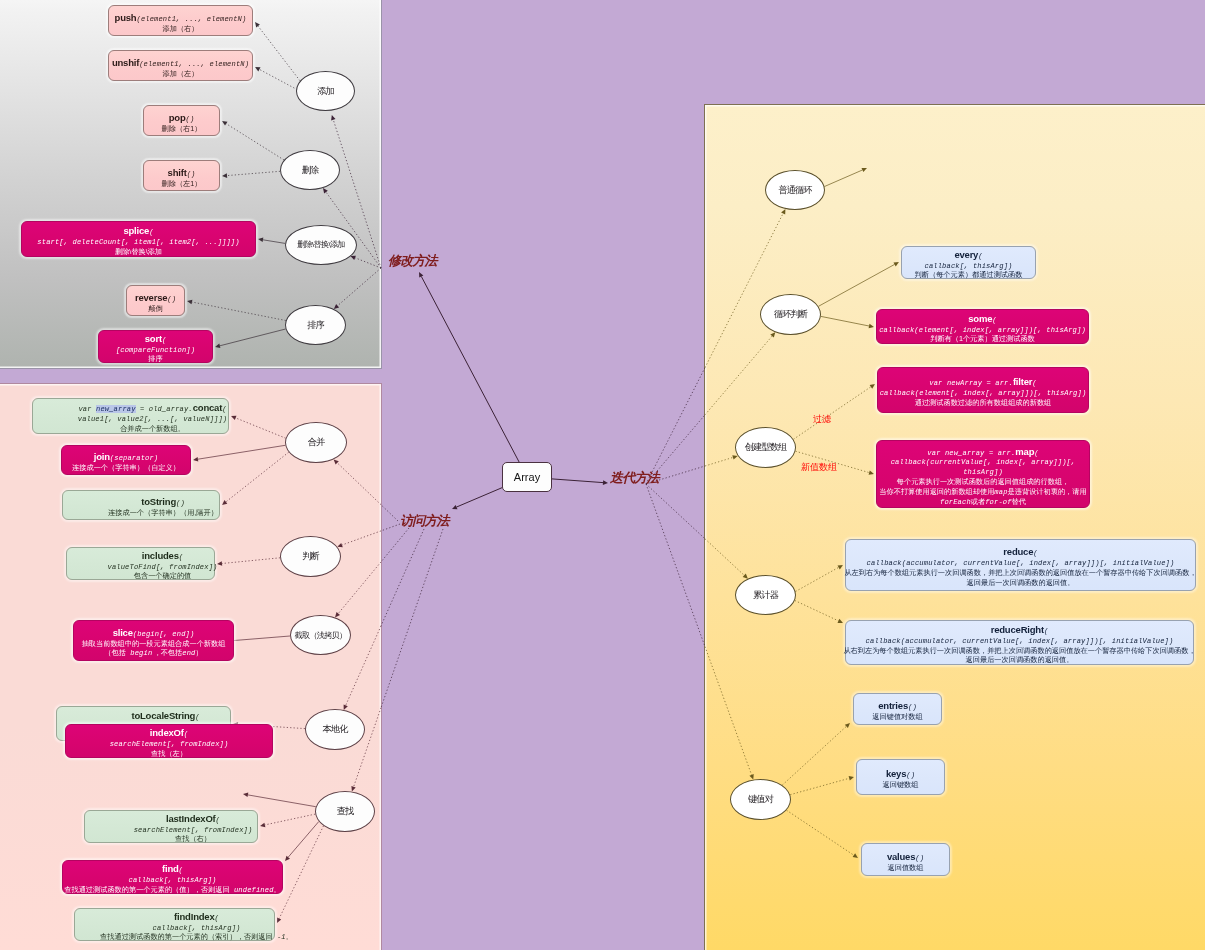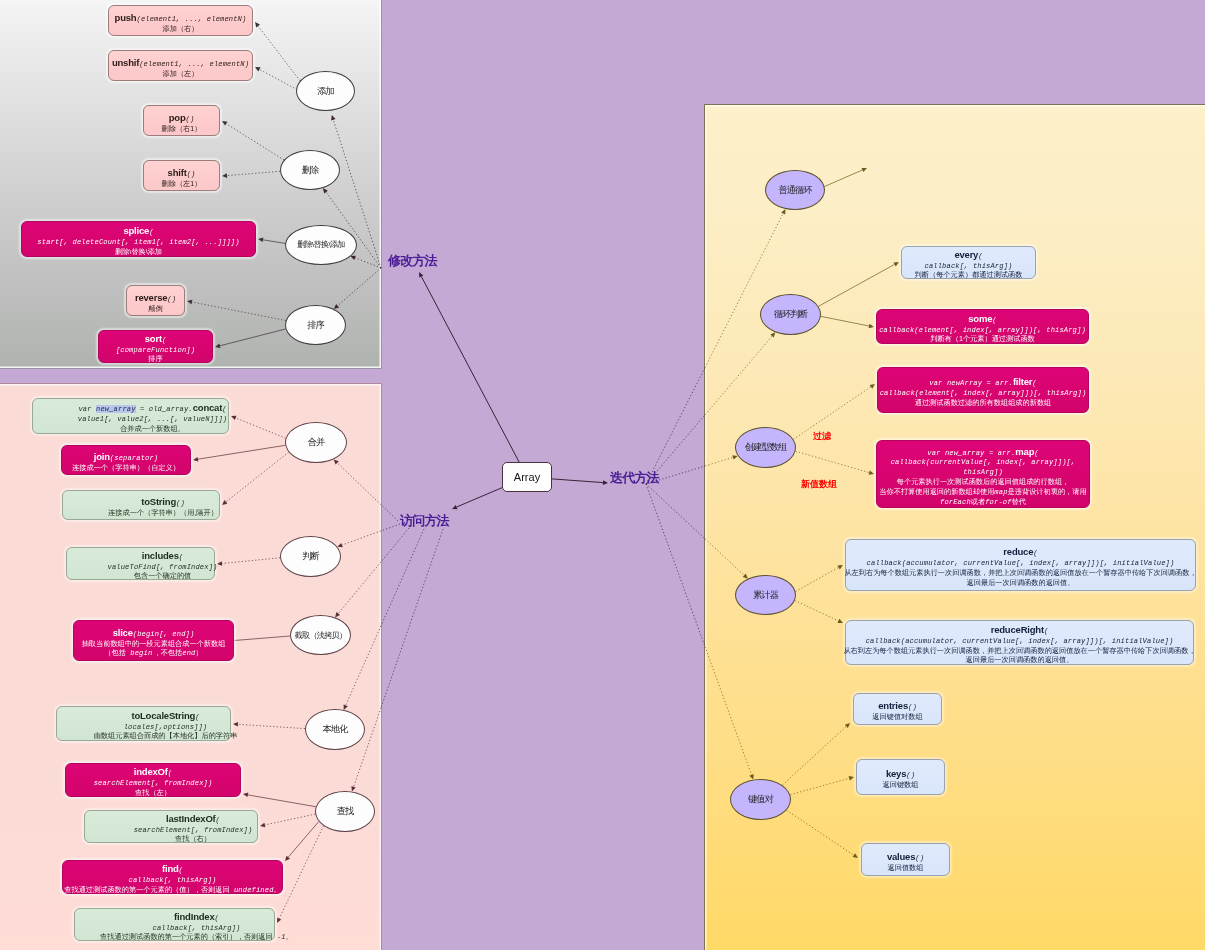--- a/index.html
+++ b/index.html
@@ -33,28 +33,28 @@
 .mn{font-size:9.5px;letter-spacing:-0.2px;vertical-align:baseline;}
 .ms{font-family:"Liberation Mono",monospace;font-style:italic;font-size:7.1px;letter-spacing:0.14px;}
 .md{font-size:7.2px;}
 .mh{font-family:"Liberation Mono",monospace;font-style:italic;font-size:7.1px;letter-spacing:0.14px;background:#b9c6e8;color:#1b2f63;}
 .ell{position:absolute;box-sizing:border-box;border-radius:50%;
   background:#fdfdfd;border:0.9px solid #52424c;
   display:flex;align-items:center;justify-content:center;
   font-size:9.2px;color:#262226;white-space:nowrap;letter-spacing:-0.9px;}
 .ell.e-g{border-color:#3f3b40;}
 .ell.e-p{border-color:#5d4046;}
-.ell.e-y{border-color:#5a4f2a;background:#c4b5fd;}
+.ell.e-y{border-color:#5a4f2a;background:#ffffff;}
 .ell span{display:block;}
 .ell.long span{font-size:8.1px;letter-spacing:-0.7px;}
 #center-node{position:absolute;left:502px;top:462px;width:50px;height:30px;box-sizing:border-box;
   background:#fdfdfd;border:1.2px solid #4a3140;border-radius:5px;
   display:flex;align-items:center;justify-content:center;font-size:11px;color:#151515;}
-.branch{position:absolute;font-size:13px;font-weight:bold;color:#4c1d95;white-space:nowrap;letter-spacing:-0.8px;}
-.elabel{position:absolute;font-size:9px;font-weight:bold;color:#ff0000;white-space:nowrap;margin-top:17px;}
+.branch{position:absolute;font-size:13px;font-weight:bold;color:#7f1d1d;white-space:nowrap;letter-spacing:-0.8px;font-style:italic;}
+.elabel{position:absolute;font-size:9px;font-weight:normal;color:#ff0000;white-space:nowrap;}
 </style>
 </head>
 <body>
 
 <div id="root">
 
   <div class="region" id="reg-modify"></div>
   <div class="region" id="reg-access"></div>
   <div class="region" id="reg-iterate"></div>
 
@@ -264,21 +264,21 @@
 <div class="box b-magenta" style="left:73px;top:620px;width:161px;height:41px">
       <div class="ml"><span class="mn">slice</span><span class="ms">(begin[, end])</span></div>
       <div class="ml"><span class="md">抽取当前数组中的一段元素组合成一个新数组</span></div>
       <div class="ml"><span class="md">（包括</span><span class="ms"> begin </span><span class="md">, 不包括</span><span class="ms">end</span><span class="md">）</span></div>
     </div>
 <div class="box b-green" style="left:56px;top:706px;width:175px;height:35px">
       <div class="ml"><span class="mn">toLocaleString</span><span class="ms">(</span></div>
       <div class="ml"><span class="ms">locales[,options]])</span></div>
       <div class="ml"><span class="md">由数组元素组合而成的【本地化】后的字符串</span></div>
     </div>
-<div class="box b-magenta" style="left:65px;top:763px;width:176px;height:34px">
+<div class="box b-magenta" style="left:65px;top:724px;width:208px;height:34px">
       <div class="ml"><span class="mn">indexOf</span><span class="ms">(</span></div>
       <div class="ml"><span class="ms">searchElement[, fromIndex])</span></div>
       <div class="ml"><span class="md">查找（左）</span></div>
     </div>
 <div class="box b-green" style="left:84px;top:810px;width:174px;height:33px">
       <div class="ml"><span class="mn">lastIndexOf</span><span class="ms">(</span></div>
       <div class="ml"><span class="ms">searchElement[, fromIndex])</span></div>
       <div class="ml"><span class="md">查找（右）</span></div>
     </div>
 <div class="box b-magenta" style="left:62px;top:860px;width:221px;height:34px">

